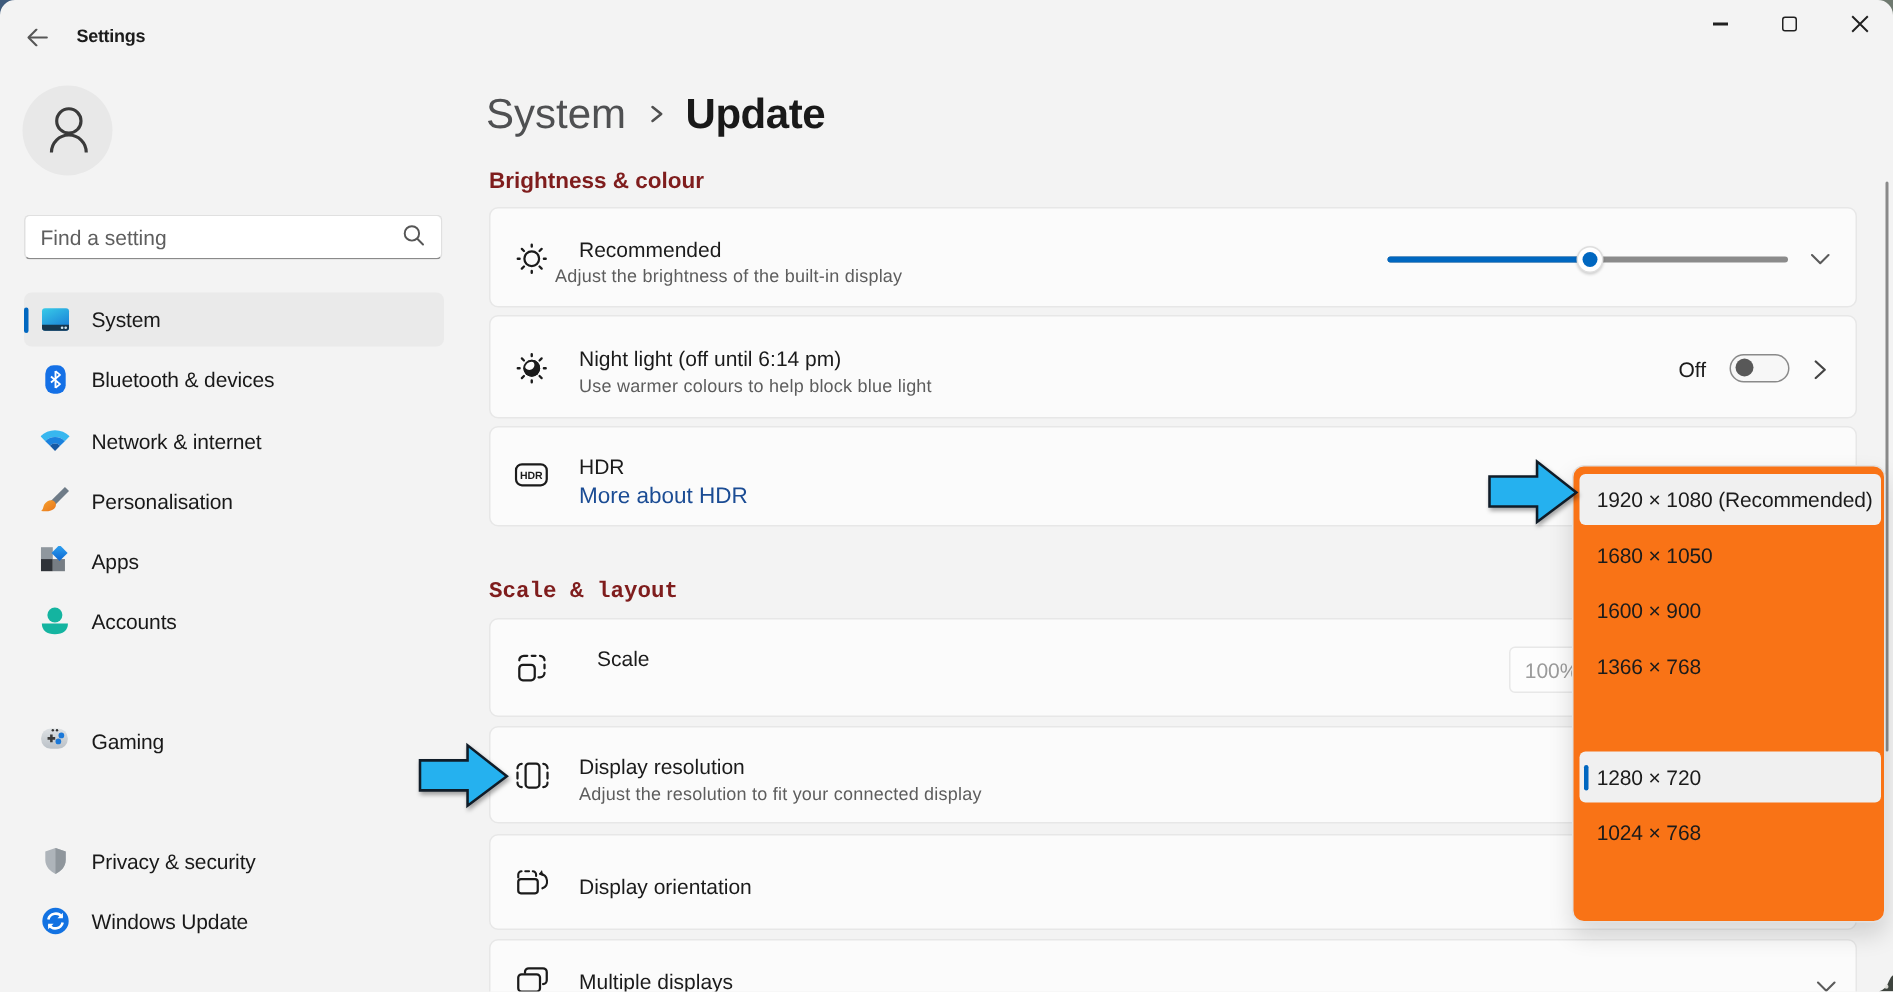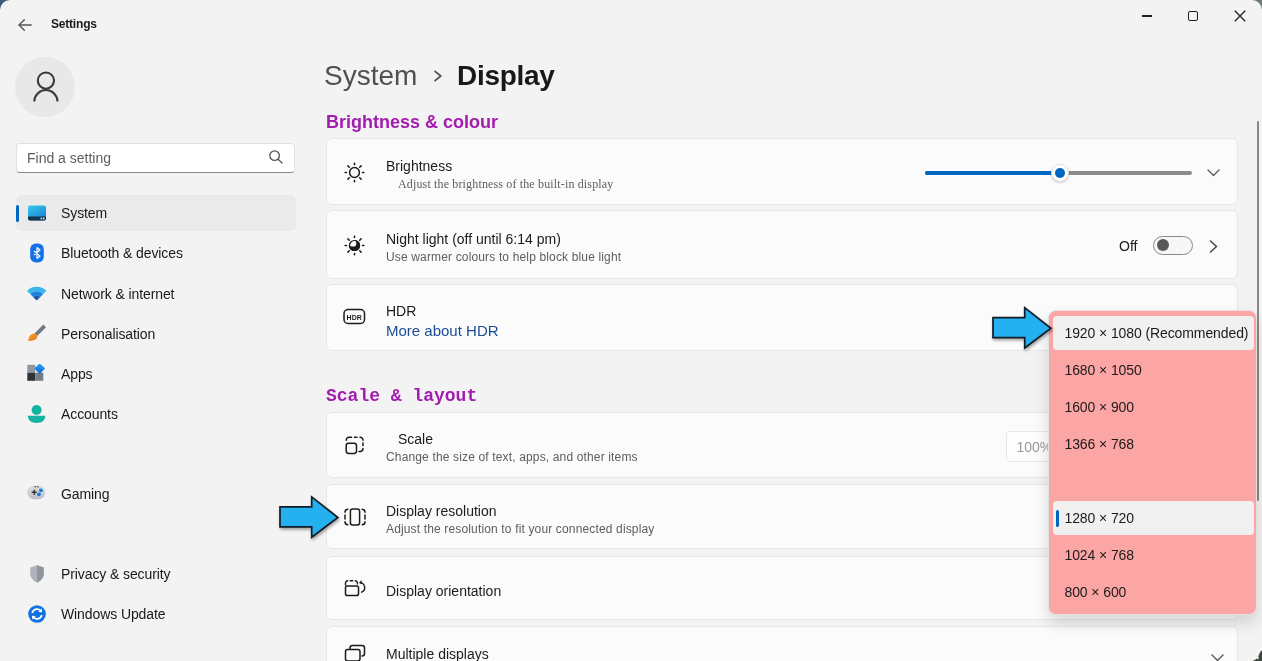--- a/index.html
+++ b/index.html
@@ -3,21 +3,21 @@
 <meta charset="utf-8">
 <style>
   * { margin:0; padding:0; box-sizing:border-box; }
   html,body { width:1262px; height:661px; overflow:hidden; }
   body { background:#f3f3f3; font-family:"Liberation Sans", sans-serif; color:#1b1b1b; }
   #app { position:relative; width:1262px; height:661px; overflow:hidden; }
   .abs { position:absolute; }
   .card { position:absolute; left:326px; width:912px; background:#fbfbfb; border:1px solid #e7e7e7; border-radius:6px; }
   .ctitle { position:absolute; font-size:14px; color:#1b1b1b; white-space:nowrap; }
   .csub { position:absolute; font-size:12px; letter-spacing:0.15px; color:#5d5d5d; white-space:nowrap; }
-  .sect { position:absolute; font-size:18px; font-weight:700; color:#a21caf; }
+  .sect { position:absolute; font-size:15px; font-weight:700; color:#7f1d1d; }
   .navrow { position:absolute; left:16px; width:280px; height:36px; display:flex; align-items:center; border-radius:5px; }
   .navrow .ic { width:20px; height:20px; margin-left:11px; flex:none; }
   .navrow .lb { margin-left:14px; font-size:14px; letter-spacing:-0.1px; color:#191919; white-space:nowrap; }
   .dditem { position:absolute; left:4px; width:201px; height:34px; line-height:34px; padding-left:11.5px; font-size:14px; letter-spacing:-0.1px; color:#1b1b1b; border-radius:4px; white-space:nowrap; }
 </style>
 </head>
 <body>
 <div id="app">
 
   <svg class="abs" style="left:0;top:0" width="12" height="12">
@@ -159,32 +159,32 @@
       <path d="M14.8 11 A5 5 0 0 1 5.6 12.4" stroke="#ffffff" stroke-width="1.7" fill="none"></path>
       <path d="M5.1 15.5 L5.1 11.8 L8.7 11.9 Z" fill="#ffffff"></path>
     </svg>
     <div class="lb">Windows Update</div>
   </div>
 
   <div class="abs" style="left:324px;top:59.5px;font-size:28px;color:#4f5052;">System</div>
   <svg class="abs" style="left:433px;top:69.5px" width="10" height="12" viewBox="0 0 10 12">
     <path d="M2 1.4 L7.8 6 L2 10.6" stroke="#4f4f4f" stroke-width="1.7" fill="none" stroke-linecap="round" stroke-linejoin="round"></path>
   </svg>
-  <div class="abs" style="left:457px;top:59.5px;font-size:28px;font-weight:700;letter-spacing:-0.3px;color:#191919;">Display</div>
+  <div class="abs" style="left:457px;top:59.5px;font-size:28px;font-weight:700;letter-spacing:-0.3px;color:#191919;">Update</div>
 
   <div class="sect" style="left:326px;top:112px;">Brightness &amp; colour</div>
 
   <div class="card" style="top:138px;height:67px;"></div>
   <svg class="abs" style="left:341px;top:159px" width="27" height="27" viewBox="0 0 27 27">
     <circle cx="13.5" cy="13.5" r="4.9" stroke="#1b1b1b" stroke-width="1.5" fill="none"></circle>
     <path d="M13.5 4.2 V5.4 M13.5 21.6 V22.8 M4.2 13.5 H5.4 M21.6 13.5 H22.8" stroke="#1b1b1b" stroke-width="1.6" stroke-linecap="round"></path>
     <path d="M6.9 6.9 L8.3 8.3 M18.7 18.7 L20.1 20.1 M20.1 6.9 L18.7 8.3 M8.3 18.7 L6.9 20.1" stroke="#1b1b1b" stroke-width="1.5" stroke-linecap="round"></path>
   </svg>
-  <div class="ctitle" style="left:386px;top:158px;">Brightness</div>
-  <div class="csub" style="left:398px;top:176.5px;font-family:Liberation Serif, serif;">Adjust the brightness of the built-in display</div>
+  <div class="ctitle" style="left:386px;top:158px;">Recommended</div>
+  <div class="csub" style="left:370px;top:176.5px;">Adjust the brightness of the built-in display</div>
   <div class="abs" style="left:925px;top:170.5px;width:267px;height:4px;background:#8b8b8b;border-radius:2px;"></div>
   <div class="abs" style="left:925px;top:170.5px;width:135px;height:4px;background:#0067c0;border-radius:2px;"></div>
   <div class="abs" style="left:1051px;top:163.5px;width:18px;height:18px;border-radius:50%;background:#ffffff;border:1px solid #dedede;box-shadow:0 1px 2px rgba(0,0,0,0.18);"></div>
   <div class="abs" style="left:1055px;top:167.5px;width:10px;height:10px;border-radius:50%;background:#0067c0;"></div>
   <svg class="abs" style="left:1207px;top:168.5px" width="13" height="8" viewBox="0 0 13 8">
     <path d="M1 1 L6.5 6.5 L12 1" stroke="#5a5a5a" stroke-width="1.4" fill="none" stroke-linecap="round" stroke-linejoin="round"></path>
   </svg>
 
   <div class="card" style="top:210px;height:69px;"></div>
   <svg class="abs" style="left:341px;top:232px" width="27" height="27" viewBox="0 0 27 27">
@@ -212,21 +212,20 @@
   <div class="abs" style="left:386px;top:321.5px;font-size:15px;font-weight:400;color:#1b4c94;">More about HDR</div>
 
   <div class="sect" style="left:326px;top:386px;font-family:Liberation Mono, monospace;">Scale &amp; layout</div>
 
   <div class="card" style="top:412px;height:66px;"></div>
   <svg class="abs" style="left:343px;top:434px" width="24" height="24" viewBox="0 0 24 24">
     <path d="M8.5 3.2 H6.2 A3 3 0 0 0 3.2 6.2 M11.5 3.2 H14 M17 3.2 A3 3 0 0 1 20 6.2 M20 9 V11.5 M20 14.5 A3 3 0 0 1 17 17.5 H16" stroke="#1b1b1b" stroke-width="1.5" fill="none" stroke-linecap="round"></path>
     <rect x="3.2" y="9.2" width="10.3" height="10.3" rx="2.4" stroke="#1b1b1b" stroke-width="1.5" fill="none"></rect>
   </svg>
   <div class="ctitle" style="left:398px;top:431px;">Scale</div>
-  <div class="csub" style="left:386px;top:449.5px;">Change the size of text, apps, and other items</div>
   <div class="abs" style="left:1005.5px;top:430.5px;width:80px;height:31px;background:#fdfdfd;border:1px solid #e8e8e8;border-radius:4px;"></div>
   <div class="abs" style="left:1016.5px;top:439px;font-size:14px;color:#9b9b9b;">100%</div>
 
   <div class="card" style="top:484px;height:65px;"></div>
   <svg class="abs" style="left:344px;top:508px" width="22" height="18" viewBox="0 0 22 18">
     <rect x="6.4" y="1" width="9.2" height="16" rx="2.2" stroke="#1b1b1b" stroke-width="1.5" fill="none"></rect>
     <path d="M3.8 1.2 A3 3 0 0 0 1 4.2 M1 7 V11 M1 13.8 A3 3 0 0 0 3.8 16.8" stroke="#1b1b1b" stroke-width="1.5" fill="none" stroke-linecap="round"></path>
     <path d="M18.2 1.2 A3 3 0 0 1 21 4.2 M21 7 V11 M21 13.8 A3 3 0 0 1 18.2 16.8" stroke="#1b1b1b" stroke-width="1.5" fill="none" stroke-linecap="round"></path>
   </svg>
   <div class="ctitle" style="left:386px;top:503px;">Display resolution</div>
@@ -244,30 +243,29 @@
   <div class="card" style="top:626px;height:60px;"></div>
   <svg class="abs" style="left:344px;top:644px" width="24" height="18" viewBox="0 0 24 18">
     <path d="M6 4.5 V4 A2.5 2.5 0 0 1 8.5 1.5 H18 A2.5 2.5 0 0 1 20.5 4 V9.5 A2.5 2.5 0 0 1 18 12" stroke="#1b1b1b" stroke-width="1.5" fill="none" stroke-linecap="round"></path>
     <rect x="1.5" y="5.5" width="14.5" height="11.5" rx="2.2" stroke="#1b1b1b" stroke-width="1.5" fill="none"></rect>
   </svg>
   <div class="ctitle" style="left:386px;top:646px;">Multiple displays</div>
   <svg class="abs" style="left:1211px;top:654px" width="13" height="8" viewBox="0 0 13 8">
     <path d="M1 1 L6.5 6.5 L12 1" stroke="#5a5a5a" stroke-width="1.4" fill="none" stroke-linecap="round" stroke-linejoin="round"></path>
   </svg>
 
-  <div class="abs" style="left:1048px;top:309.5px;width:209px;height:305px;background:#fca5a5;border:1px solid #e2e2e2;border-radius:8px;box-shadow:0 8px 16px rgba(0,0,0,0.14);z-index:5;">
+  <div class="abs" style="left:1048px;top:309.5px;width:209px;height:305px;background:#f97316;border:1px solid #e2e2e2;border-radius:8px;box-shadow:0 8px 16px rgba(0,0,0,0.14);z-index:5;">
     <div class="dditem" style="top:5.5px;background:#f0f0f0;">1920 × 1080 (Recommended)</div>
     <div class="dditem" style="top:42.5px;">1680 × 1050</div>
     <div class="dditem" style="top:79.5px;">1600 × 900</div>
     <div class="dditem" style="top:116.5px;">1366 × 768</div>
     <div class="dditem" style="top:190.5px;background:#f0f0f0;">
       <div class="abs" style="left:2.5px;top:8.5px;width:3px;height:17px;background:#0067c0;border-radius:2px;"></div>
       1280 × 720</div>
     <div class="dditem" style="top:227.5px;">1024 × 768</div>
-    <div class="dditem" style="top:264.5px;">800 × 600</div>
   </div>
 
   <div class="abs" style="left:1256.5px;top:120.5px;width:2.5px;height:380px;background:#898989;border-radius:2px;z-index:4;"></div>
 
   <svg class="abs" style="left:990px;top:304px;z-index:20;filter:drop-shadow(1px 2px 1.5px rgba(0,0,0,0.35));" width="66" height="50" viewBox="0 0 66 50">
     <polygon points="3,13.7 34.7,13.7 34.7,3.7 60.9,24.3 34.7,44 34.7,33.7 3,33.7" fill="#25b1ef" stroke="#101c28" stroke-width="1.7"></polygon>
   </svg>
   <svg class="abs" style="left:277px;top:492px;z-index:20;filter:drop-shadow(1px 2px 1.5px rgba(0,0,0,0.35));" width="66" height="50" viewBox="0 0 66 50">
     <polygon points="3,14.9 34.7,14.9 34.7,4.9 60.9,25.5 34.7,45.2 34.7,34.9 3,34.9" fill="#25b1ef" stroke="#101c28" stroke-width="1.7"></polygon>
   </svg>

